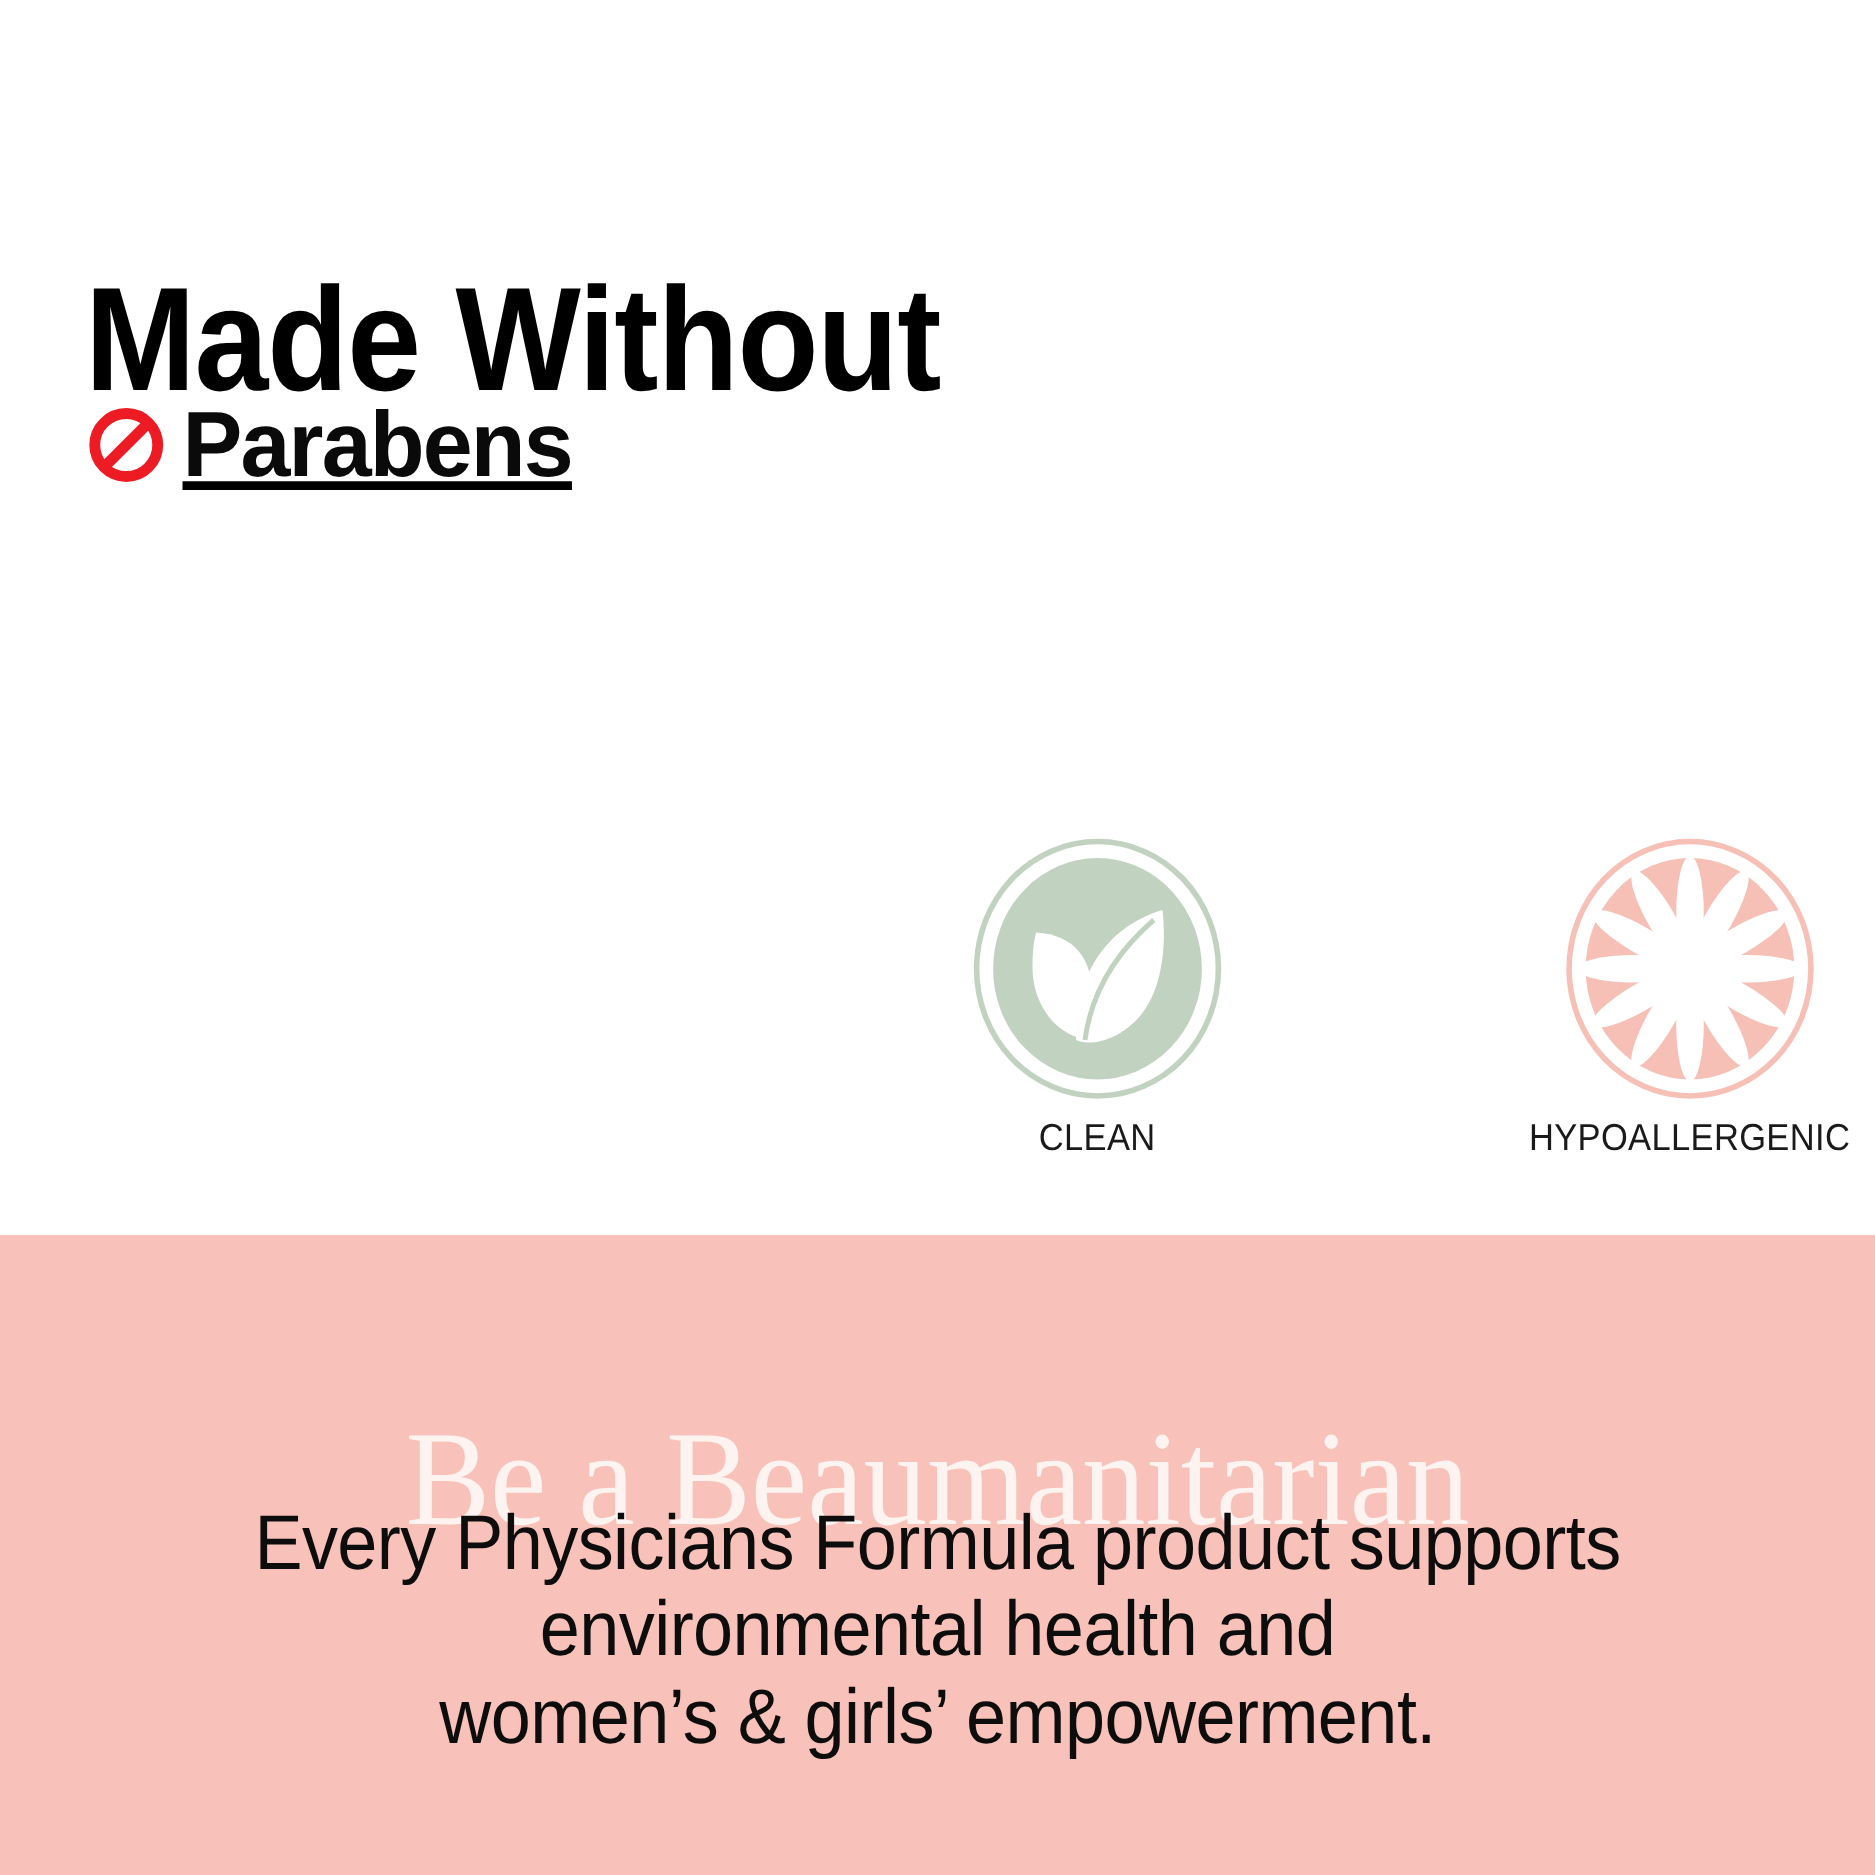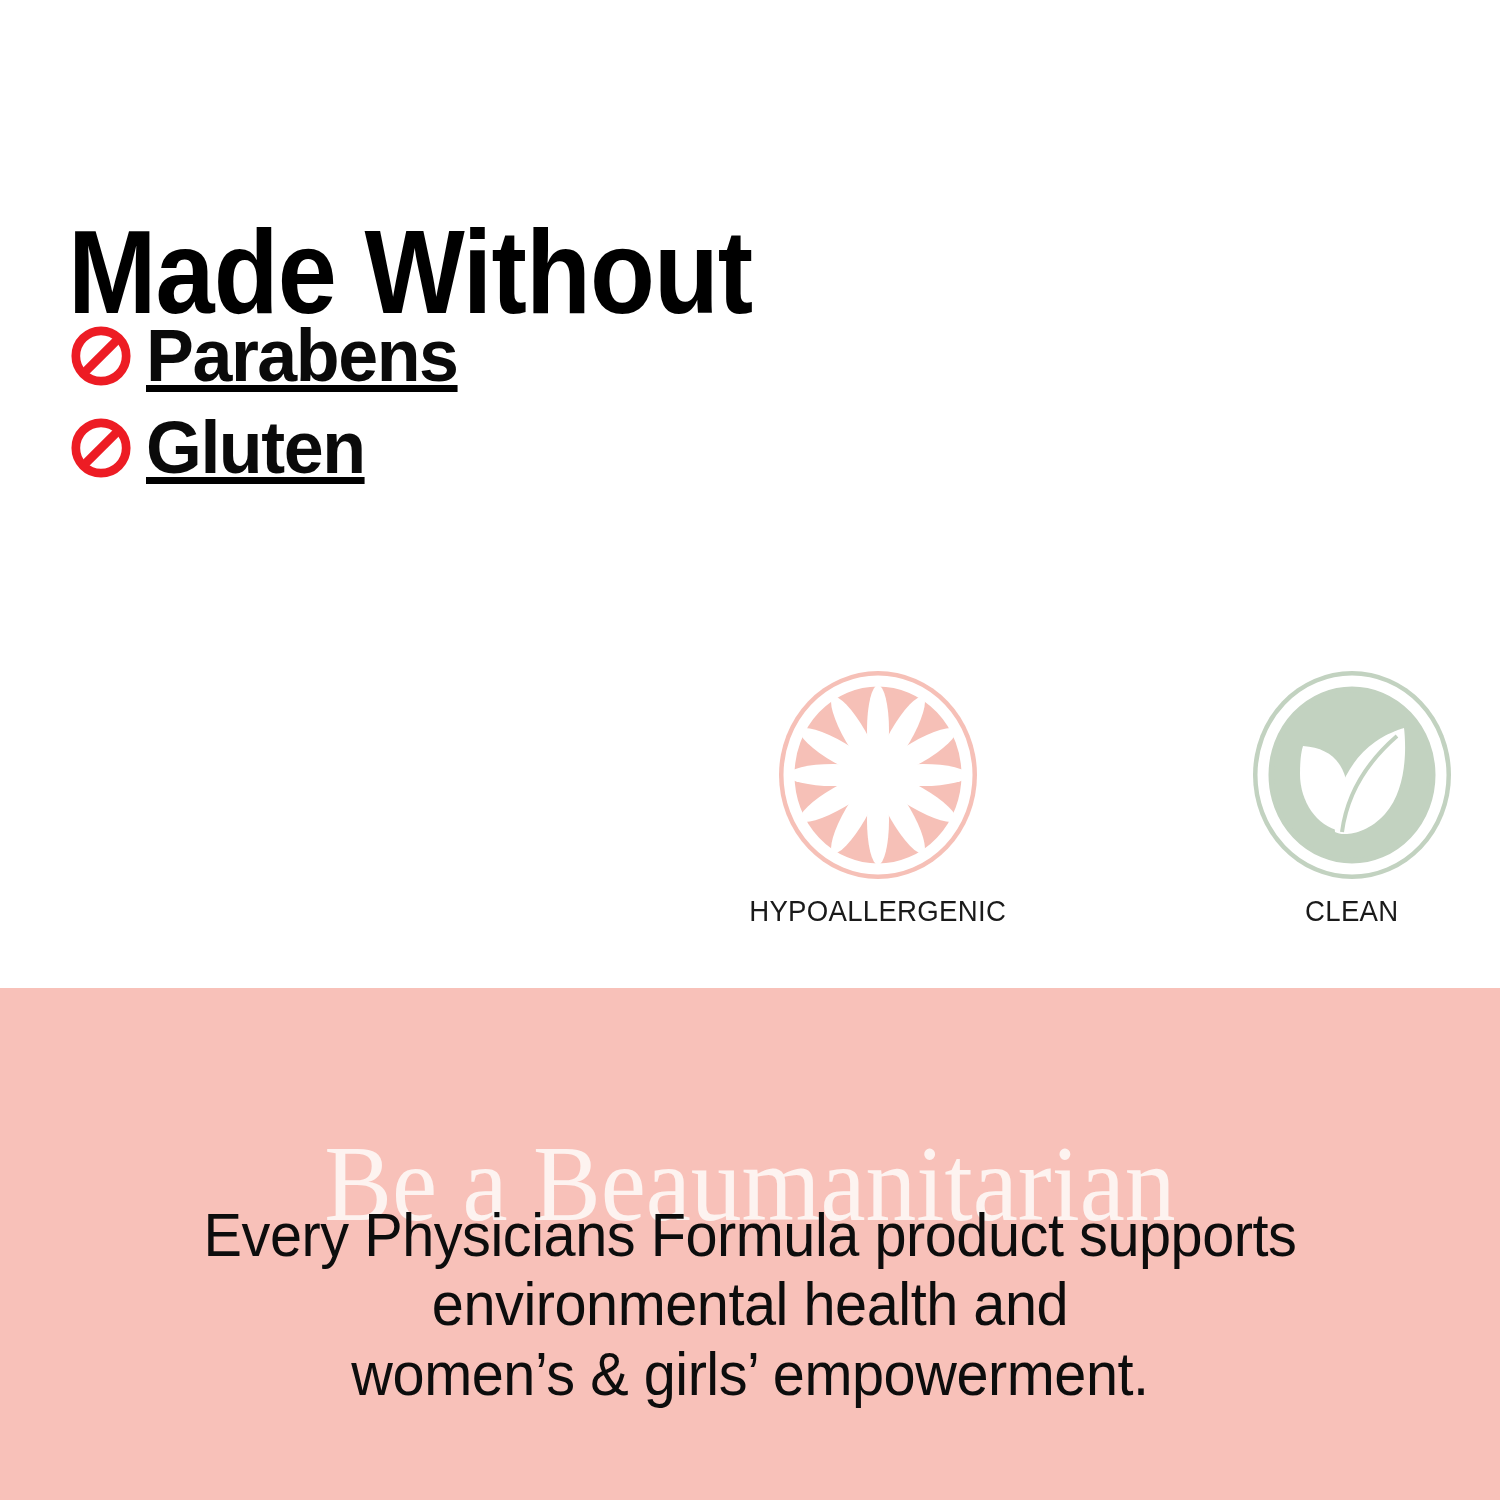--- a/index.html
+++ b/index.html
@@ -165,33 +165,41 @@
       <li class="without-item">
         <span class="no-icon">
           <svg viewBox="0 0 64 64" width="62" height="62" aria-hidden="true">
             <circle cx="32" cy="32" r="26" fill="none" stroke="#ed1c24" stroke-width="9"></circle>
             <line x1="14.5" y1="49.5" x2="49.5" y2="14.5" stroke="#ed1c24" stroke-width="9" stroke-linecap="butt"></line>
           </svg>
         </span>
         <span class="without-label">Parabens</span>
       </li>
 
-      <li class="without-item">
-        <span class="no-icon">
-          <svg viewBox="0 0 64 64" width="62" height="62" aria-hidden="true">
-            <circle cx="32" cy="32" r="26" fill="none" stroke="#ed1c24" stroke-width="9"></circle>
-            <line x1="14.5" y1="49.5" x2="49.5" y2="14.5" stroke="#ed1c24" stroke-width="9" stroke-linecap="butt"></line>
+
+    </ul>
+
+    <div class="badges">
+
+      <div class="badge">
+        <span class="badge-medallion">
+          <svg viewBox="0 0 210 218" width="210" height="218" aria-hidden="true">
+            <ellipse cx="105" cy="109" rx="99" ry="104" fill="#c2d2c0"></ellipse>
+            <ellipse cx="105" cy="109" rx="89" ry="94" fill="none" stroke="#ffffff" stroke-width="11"></ellipse>
+            <ellipse cx="105" cy="109" rx="78" ry="83" fill="#c2d2c0"></ellipse>
+
+            <path d="M56 80 C86 82 101 100 101 132 C101 150 97 160 93 165 C70 160 53 136 53 108 C53 95 54 86 56 80 Z" fill="#ffffff"></path>
+
+            <path d="M157 62 C157 62 165 118 138 148 C118 170 95 170 88 166 C84 136 99 96 128 76 C142 66 157 62 157 62 Z" fill="#ffffff"></path>
+
+            <path d="M150 70 C120 96 100 128 95 166" fill="none" stroke="#c2d2c0" stroke-width="4"></path>
           </svg>
         </span>
-        <span class="without-label">Gluten</span>
-      </li>
-
-    </ul>
-
-    <div class="badges">
+        <span class="badge-label">CLEAN</span>
+      </div>
 
       <div class="badge">
         <span class="badge-medallion">
           <svg viewBox="0 0 210 218" width="210" height="218" aria-hidden="true">
             <ellipse cx="105" cy="109" rx="99" ry="104" fill="#f6c0b7"></ellipse>
             <ellipse cx="105" cy="109" rx="89" ry="94" fill="none" stroke="#ffffff" stroke-width="11"></ellipse>
             <ellipse cx="105" cy="109" rx="78" ry="83" fill="#f6c0b7"></ellipse>
             <g fill="#ffffff" transform="translate(105,109)">
               <g>
                   <ellipse cx="0" cy="-45" rx="11" ry="45" transform="rotate(0)"></ellipse>
@@ -229,37 +237,20 @@
               <g transform="rotate(330)">
                   <ellipse cx="0" cy="-45" rx="11" ry="45"></ellipse>
                 </g>
               <circle cx="0" cy="0" r="15"></circle>
             </g>
           </svg>
         </span>
         <span class="badge-label">HYPOALLERGENIC</span>
       </div>
 
-      <div class="badge">
-        <span class="badge-medallion">
-          <svg viewBox="0 0 210 218" width="210" height="218" aria-hidden="true">
-            <ellipse cx="105" cy="109" rx="99" ry="104" fill="#c2d2c0"></ellipse>
-            <ellipse cx="105" cy="109" rx="89" ry="94" fill="none" stroke="#ffffff" stroke-width="11"></ellipse>
-            <ellipse cx="105" cy="109" rx="78" ry="83" fill="#c2d2c0"></ellipse>
-
-            <path d="M56 80 C86 82 101 100 101 132 C101 150 97 160 93 165 C70 160 53 136 53 108 C53 95 54 86 56 80 Z" fill="#ffffff"></path>
-
-            <path d="M157 62 C157 62 165 118 138 148 C118 170 95 170 88 166 C84 136 99 96 128 76 C142 66 157 62 157 62 Z" fill="#ffffff"></path>
-
-            <path d="M150 70 C120 96 100 128 95 166" fill="none" stroke="#c2d2c0" stroke-width="4"></path>
-          </svg>
-        </span>
-        <span class="badge-label">CLEAN</span>
-      </div>
-
 
     </div>
   </section>
 
   <section class="pink-panel">
 
     <h2 class="pink-title">Be a Beaumanitarian</h2>
 
     <div class="pink-body">
       <span class="line">Every Physicians Formula product supports</span>

